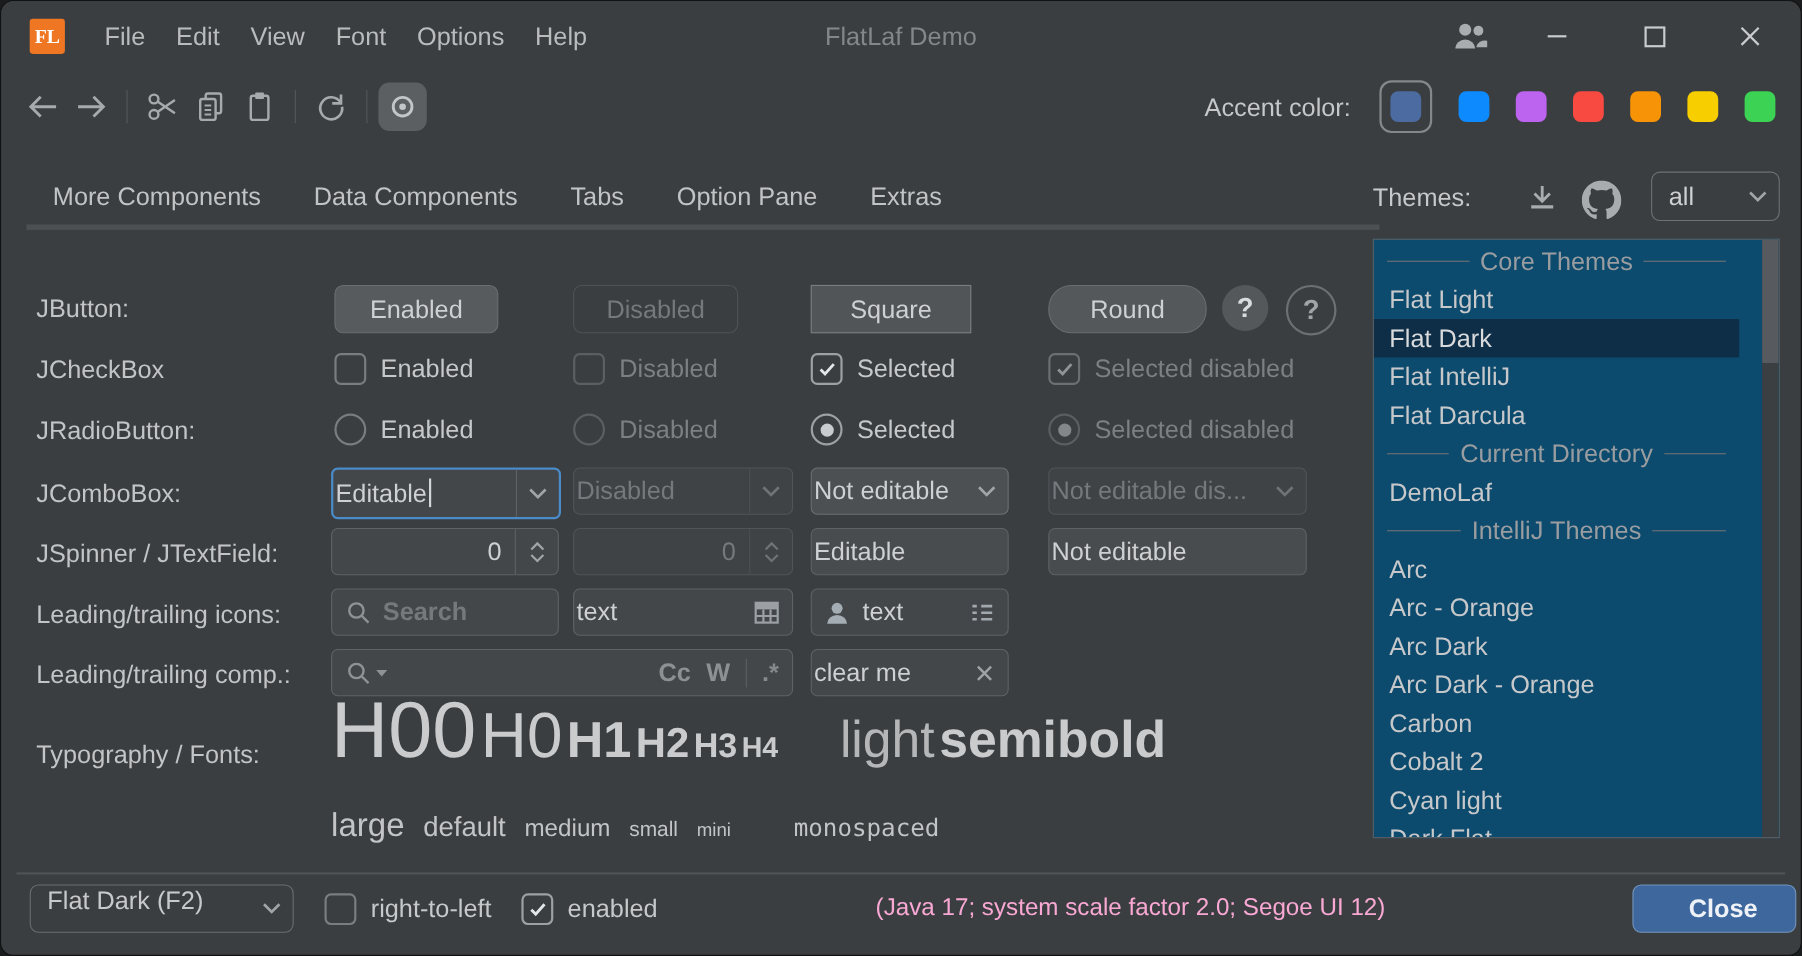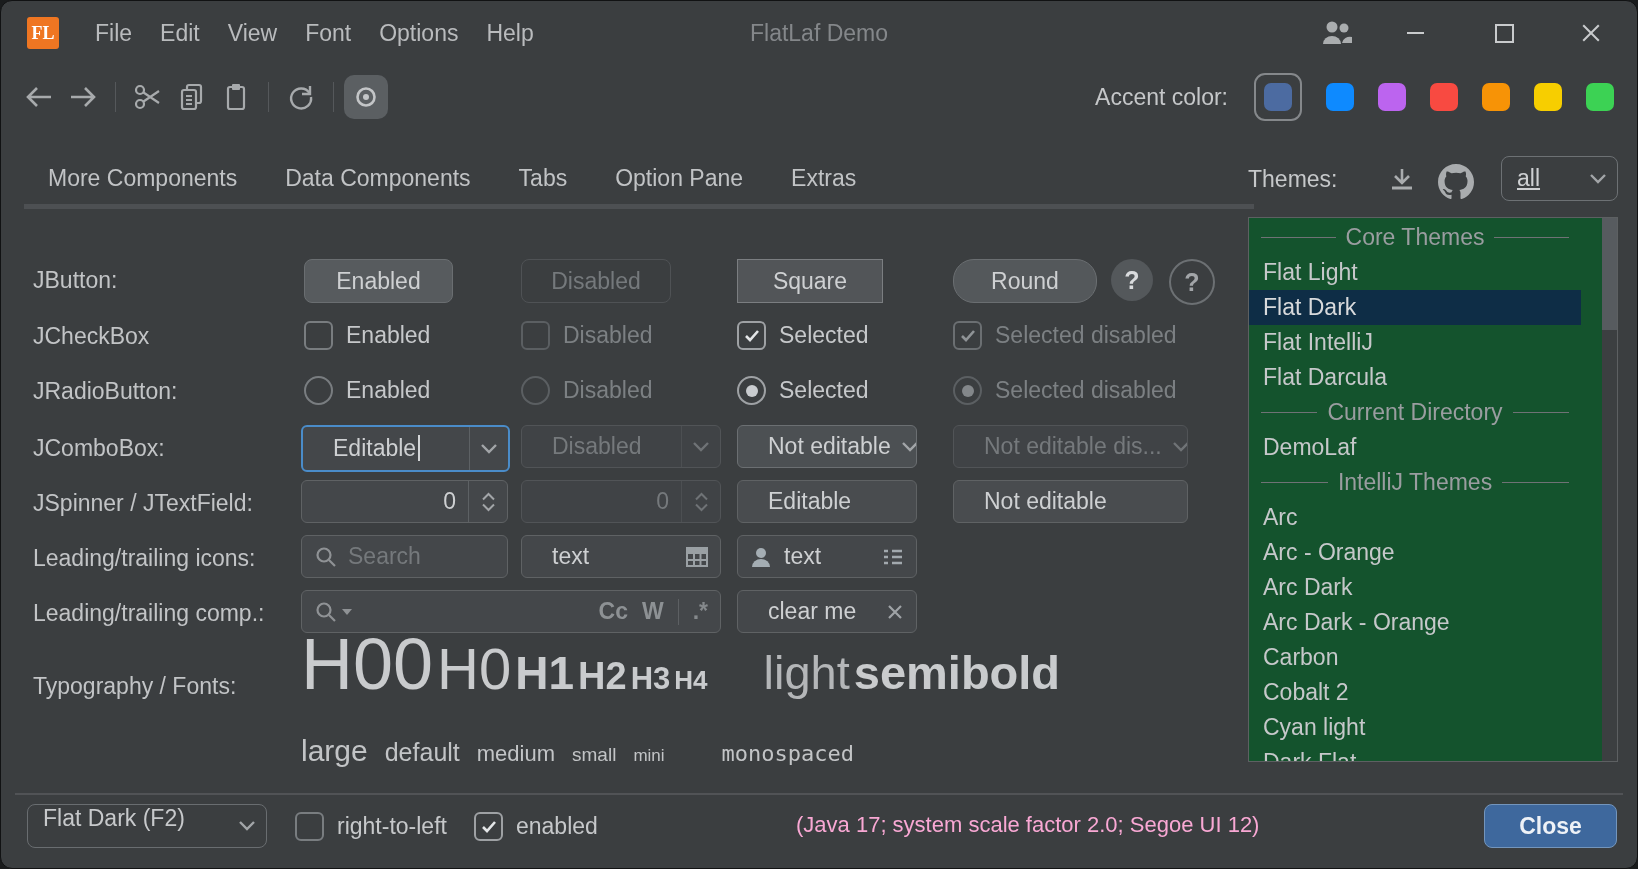--- a/index.html
+++ b/index.html
@@ -39,21 +39,21 @@
   .swatch-ring{width:44px;height:44px;border:2px solid #85888b;border-radius:11px;display:flex;
                align-items:center;justify-content:center;flex:0 0 auto;}
 
   
   .tabstrip{position:absolute;left:23px;top:151px;width:1230px;height:52px;border-bottom:5px solid #4d5053;display:flex;}
   .tab{padding:0 24px;line-height:52px;font-size:23px;color:#c1c3c5;border-bottom:5px solid transparent;margin-bottom:-5px;}
   .tab.active{color:#d8dadc;border-bottom-color:#4b89c8;}
   .themesbar-label{position:absolute;left:1247px;top:165px;font-size:23px;color:#c6c8ca;}
   .tb-icon{position:absolute;top:163px;color:#a9acae;}
   .all-combo{position:absolute;left:1500px;top:155px;width:115px;height:43px;border:1px solid #6d7174;
-             border-radius:8px;display:flex;align-items:center;font-size:23px;color:#ced0d2;text-decoration:underline;}
+             border-radius:8px;display:flex;align-items:center;font-size:23px;color:#ced0d2;}
   .all-combo .txt{padding-left:15px;flex:1;}
 
   
   .rowlabel{position:absolute;left:32px;font-size:23px;color:#c2c4c6;}
   .btn{position:absolute;height:42px;border-radius:8px;display:flex;align-items:center;justify-content:center;
        font-size:23px;background:#575b5e;border:1px solid #6a6e71;color:#ced0d2;}
   .btn.disabled{background:transparent;border-color:#4f5255;color:#75797c;}
   .btn.square{border-radius:0;background:#525558;border-color:#7b7e81;}
   .btn.roundpill{border-radius:21px;background:#54585b;}
   .helpbtn{position:absolute;width:42px;height:42px;border-radius:50%;display:flex;align-items:center;
@@ -73,61 +73,61 @@
   .rad.dimbox{border-color:#5b5f62;}
   .rad.sel{border-color:#9ea1a4;}
   .rdot{width:12px;height:12px;border-radius:50%;background:#c9cccf;}
   .rdot.dimdot{background:#83878a;}
 
   .field{position:absolute;height:41px;background:#44474a;border:1px solid #5f6264;border-radius:6px;
          display:flex;align-items:center;font-size:23px;color:#ced0d2;overflow:hidden;}
   .field.lighter{background:#4c5053;border-color:#6b6f72;}
   .field.dim{border-color:#515457;color:#75797c;background:#404346;}
   .field.focused{border:2px solid #4a8cc9;height:43px;}
-  .ftxt{padding-left:30px;white-space:nowrap;}
+  .ftxt{padding-left:2px;white-space:nowrap;}
   .fright{margin-left:auto;display:flex;align-items:center;}
   .combo-arrowzone{width:38px;align-self:stretch;display:flex;align-items:center;justify-content:center;flex:0 0 auto;}
   .withdiv{border-left:1px solid #5d6164;}
   .withdiv.dimdiv{border-left-color:#4c4f52;}
   .caret{display:inline-block;width:2px;height:26px;background:#d3d5d7;margin-left:2px;vertical-align:-5px;}
   .spinval{flex:1;text-align:right;padding-right:12px;}
   .spin-arrows{display:flex;flex-direction:column;gap:2px;align-items:center;}
 
   
   .typo-main{position:absolute;left:300px;top:622px;display:flex;align-items:baseline;gap:4px;color:#c9cbcd;}
   .typo-sub{position:absolute;left:300px;top:733px;display:flex;align-items:baseline;gap:17px;color:#c2c4c6;}
   .h00{font-size:72px;} .h0{font-size:58px;} .h1{font-size:46px;font-weight:bold;}
   .h2{font-size:38px;font-weight:bold;} .h3{font-size:31px;font-weight:bold;} .h4{font-size:26px;font-weight:bold;}
   .tlight{font-size:47px;color:#b4b6b8;margin-left:52px;font-weight:normal;}
   .tsemi{font-size:47px;font-weight:bold;}
   .tlarge{font-size:30px;} .tdefault{font-size:25px;} .tmedium{font-size:22px;}
   .tsmall{font-size:19px;} .tmini{font-size:17px;}
   .tmono{font-size:22px;font-family:"DejaVu Sans Mono",monospace;margin-left:40px;}
 
   
-  .themelist{position:absolute;left:1247px;top:216px;width:368px;height:543px;background:#14532d;
+  .themelist{position:absolute;left:1247px;top:216px;width:368px;height:543px;background:#0c4a6e;
              border:1px solid #5d6062;overflow:hidden;}
   .t-item{height:35px;line-height:35px;padding-left:14px;font-size:23px;color:#c6c8ca;width:332px;
           white-space:nowrap;box-sizing:border-box;}
   .t-item.selected{color:#d8dadc;}
   .t-sep{height:35px;display:flex;align-items:center;gap:10px;padding:0 12px;width:332px;box-sizing:border-box;
          font-size:23px;color:#9a9da0;}
   .t-line{flex:1;height:1px;background:#6f7275;}
   .scroll-track{position:absolute;top:0;right:0;bottom:0;width:15px;background:#3c3f41;}
   .scroll-thumb{position:absolute;top:0;right:0;width:15px;height:112px;background:#575b5f;}
 
   
   .bottomsep{position:absolute;left:14px;right:14px;top:792px;height:2px;background:#515356;}
   .laf-combo{position:absolute;left:26px;top:803px;width:238px;height:42px;border:1px solid #696d70;
              border-radius:8px;display:flex;align-items:flex-start;font-size:23px;color:#c7c9cb;}
   .laf-combo .txt{padding-left:15px;flex:1;white-space:nowrap;}
   .info-text{position:absolute;left:795px;top:811px;font-size:22px;color:#f9a8d4;white-space:nowrap;}
   .close-btn{position:absolute;left:1483px;top:803px;width:131px;height:42px;border:1px solid #7395bc;
              border-radius:8px;display:flex;align-items:center;justify-content:center;font-size:23px;
-             font-weight:bold;color:#eef2f7;}
+             font-weight:bold;color:#eef2f7;padding-left:16px;}
   svg{display:block;}
 </style>
 </head>
 <body>
 
 <div class="window">
 
   <div class="titlebar">
     <div class="logo">FL</div>
     <div class="menubar">
@@ -369,21 +369,21 @@
     </span>
   </div>
   <div class="field" style="left:736px;top:479px;width:178px;background:#494c4f;">
     <span class="ftxt">Editable</span>
   </div>
   <div class="field" style="left:952px;top:479px;width:233px;background:#494c4f;">
     <span class="ftxt">Not editable</span>
   </div>
 
   <div class="rowlabel" style="top:544px;">Leading/trailing icons:</div>
-  <div class="field" style="left:300px;top:534px;width:205px;">
+  <div class="field" style="left:300px;top:534px;width:205px;font-weight:bold;">
     <span style="padding-left:12px;display:flex;align-items:center;">
       <svg width="24" height="24" viewBox="0 0 24 24">
         <circle cx="10" cy="10" r="6.5" stroke="#8f9295" stroke-width="2.2" fill="none"></circle>
         <path d="M15 15 L21 21" stroke="#8f9295" stroke-width="2.2"></path>
       </svg>
     </span>
     <span class="ftxt" style="color:#75797c;padding-left:10px;">Search</span>
   </div>
   <div class="field" style="left:520px;top:534px;width:198px;">
     <span class="ftxt">text</span>

